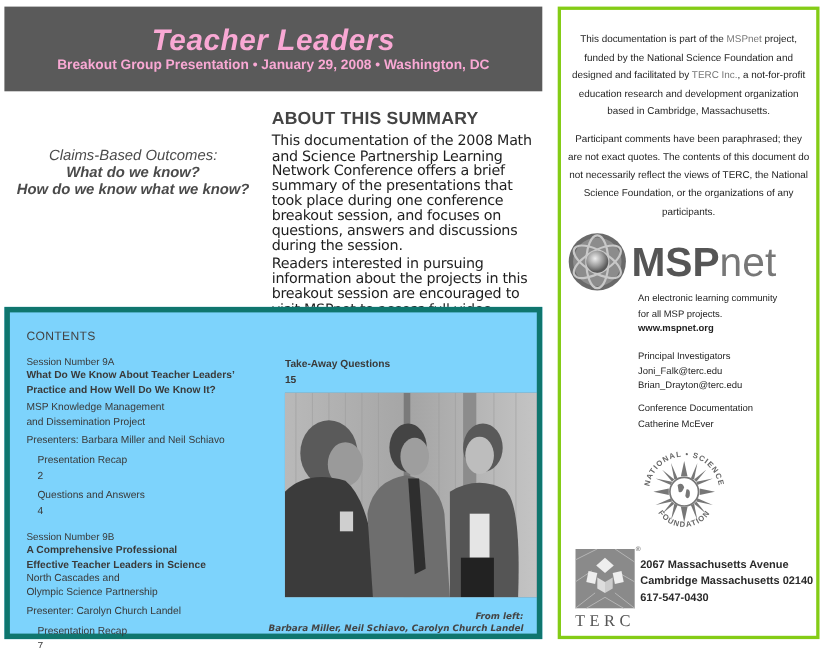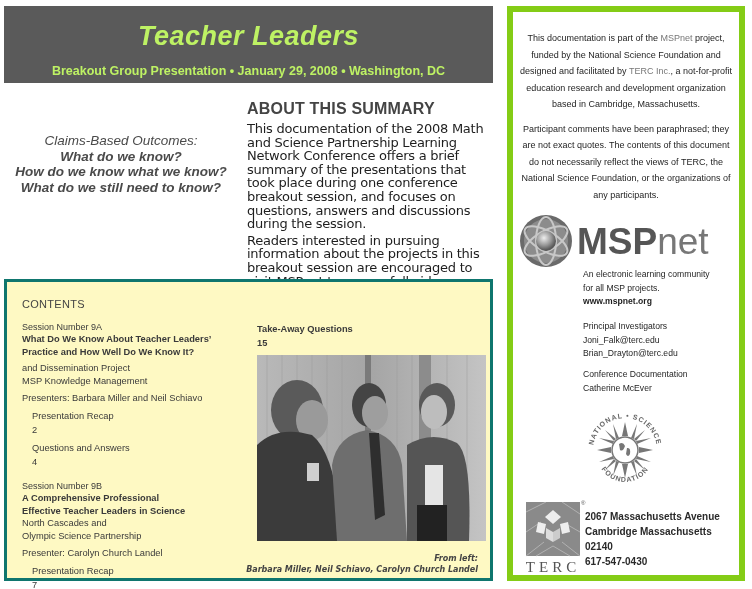--- a/index.html
+++ b/index.html
@@ -2,29 +2,29 @@
 <html><head>
 <meta charset="utf-8">
 <style>
   * { box-sizing: border-box; margin: 0; padding: 0; }
   html, body { width: 752px; height: 589px; background: #ffffff; overflow: hidden; }
   body { position: relative; font-family: "Liberation Sans", sans-serif; color: #2a2a2a; }
 
   
   .banner {
     position: absolute; left: 4px; top: 6px; width: 489px; height: 77px;
-    background: #5a5a5a; color: #bef264; text-align: center;
+    background: #5a5a5a; color: #f9a8d4; text-align: center;
   }
   .banner-title {
     font-family: "Liberation Sans", sans-serif; font-weight: bold; font-style: italic;
     font-size: 27px; letter-spacing: 0.5px; margin-top: 15px; line-height: 30px;
   }
   .banner-sub {
     font-family: "Liberation Sans", sans-serif; font-weight: bold;
-    font-size: 12.5px; margin-top: 12px; line-height: 16px;
+    font-size: 12.5px; margin-top: 0; line-height: 16px;
   }
 
   
   .conf {
     position: absolute; left: 6px; top: 124px; width: 230px; text-align: center; color: #4a4a4a;
   }
   .conf-name { font-weight: bold; font-size: 13.5px; line-height: 15px; }
   .conf-theme { font-weight: bold; font-style: italic; font-size: 13.5px; line-height: 15.5px; margin-top: 9px; }
   .conf-theme .line { display: block; }
   .conf-theme .first { font-weight: normal; }
@@ -32,21 +32,21 @@
   
   .about {
     position: absolute; left: 247px; top: 100px; width: 248px; color: #1e1e1e;
   }
   .about-heading { font-family: "Liberation Sans", sans-serif; font-size: 16px; font-weight: bold; color: #444; letter-spacing: 0.2px; margin-bottom: 4px; }
   .about p { font-family: "DejaVu Sans", sans-serif; font-size: 13px; line-height: 13.6px; margin-bottom: 3px; letter-spacing: -0.25px; }
 
   
   .contents {
     position: absolute; left: 4px; top: 279px; width: 489px; height: 302px;
-    background: #fef9c3; border: 3px solid #0f766e;
+    background: #7dd3fc; border: 5px solid #0f766e;
   }
   .contents-heading { position: absolute; left: 15px; top: 16px; font-size: 11px; color: #444; letter-spacing: 0.3px; }
   .toc-left { position: absolute; left: 15px; top: 40px; width: 215px; font-size: 9.3px; color: #3a3a3a; }
   .toc-left .session-num { font-size: 9px; line-height: 11px; color: #3a3a3a; }
   .toc-left .session-title { font-weight: bold; line-height: 12.5px; color: #3a3a3a; }
   .toc-left .project { line-height: 12.5px; margin-top: 4px; }
   .toc-left .presenters { line-height: 12px; margin-top: 5px; }
   .toc-entry { display: flex; align-items: flex-start; padding-left: 10px; line-height: 13px; margin-top: 5px; flex-direction: column; }
   .toc-entry .dots { flex: 1; border-bottom: 1px dotted #555; margin: 0 3px; height: 8px; }
   .toc-entry.first { margin-top: 6px; }
@@ -57,21 +57,21 @@
 
   
   .photo {
     position: absolute; left: 250px; top: 73px; width: 229px; height: 186px;
     background: #8a8a8a; overflow: hidden;
   }
   .caption { position: absolute; right: 12px; top: 271px; text-align: right; font-family: "DejaVu Sans", sans-serif; font-style: italic; font-weight: bold; font-size: 8px; line-height: 11px; color: #444; }
 
   
   .side {
-    position: absolute; left: 507px; top: 6px; width: 238px; height: 575px; border: 6px solid #84cc16; background: #fff;
+    position: absolute; left: 507px; top: 6px; width: 238px; height: 575px; border: 3px solid #84cc16; background: #fff;
   }
   .side-p { text-align: center; font-size: 9px; line-height: 16.5px; color: #1e1e1e; padding: 0 6px; }
   .side-p.one { margin-top: 18px; }
   .side-p.two { margin-top: 8px; }
   .hl { color: #777; }
 
   .mspnet-logo { position: absolute; left: 5px; top: 202px; width: 230px; height: 55px; }
   .mspnet-text { position: absolute; left: 64px; top: 210px; font-size: 37px; font-weight: bold; color: #555; letter-spacing: 0px; line-height: 40px; }
   .mspnet-text .net { font-weight: normal; color: #777; }
 
@@ -92,43 +92,42 @@
 <div class="banner">
   <div class="banner-title">Teacher Leaders</div>
   <div class="banner-sub">Breakout Group Presentation • January 29, 2008 • Washington, DC</div>
 </div>
 
 <div class="conf">
   <div class="conf-theme">
     <span class="line first">Claims-Based Outcomes:</span>
     <span class="line">What do we know?</span>
     <span class="line">How do we know what we know?</span>
-    <span class="line">What do we still need to know?</span>
   </div>
 </div>
 
 <div class="about">
   <div class="about-heading">ABOUT THIS SUMMARY</div>
   <p>This documentation of the 2008 Math and Science Partnership Learning Network Conference offers a brief summary of the presentations that took place during one conference breakout session, and focuses on questions, answers and discussions during the session.</p>
   <p>Readers interested in pursuing information about the projects in this breakout session are encouraged to visit MSPnet to access full video recordings of the breakout session and accompanying PowerPoint presentations as well as abstracts posted in the Virtual Poster Hall.</p>
 </div>
 
 <div class="contents">
   <div class="contents-heading">CONTENTS</div>
 
   <div class="toc-left">
     <div>
       <div class="session-num">Session Number 9A</div>
       <div class="session-title">
         <div>What Do We Know About Teacher Leaders’</div>
         <div>Practice and How Well Do We Know It?</div>
       </div>
       <div class="project">
+        <div>MSP Knowledge Management</div>
         <div>and Dissemination Project</div>
-        <div>MSP Knowledge Management</div>
       </div>
       <div class="presenters">Presenters: Barbara Miller and Neil Schiavo</div>
       <div class="toc-entry first">
         <span>Presentation Recap</span>
         <span class="dots"></span>
         <span>2</span>
       </div>
       <div class="toc-entry">
         <span>Questions and Answers</span>
         <span class="dots"></span>

